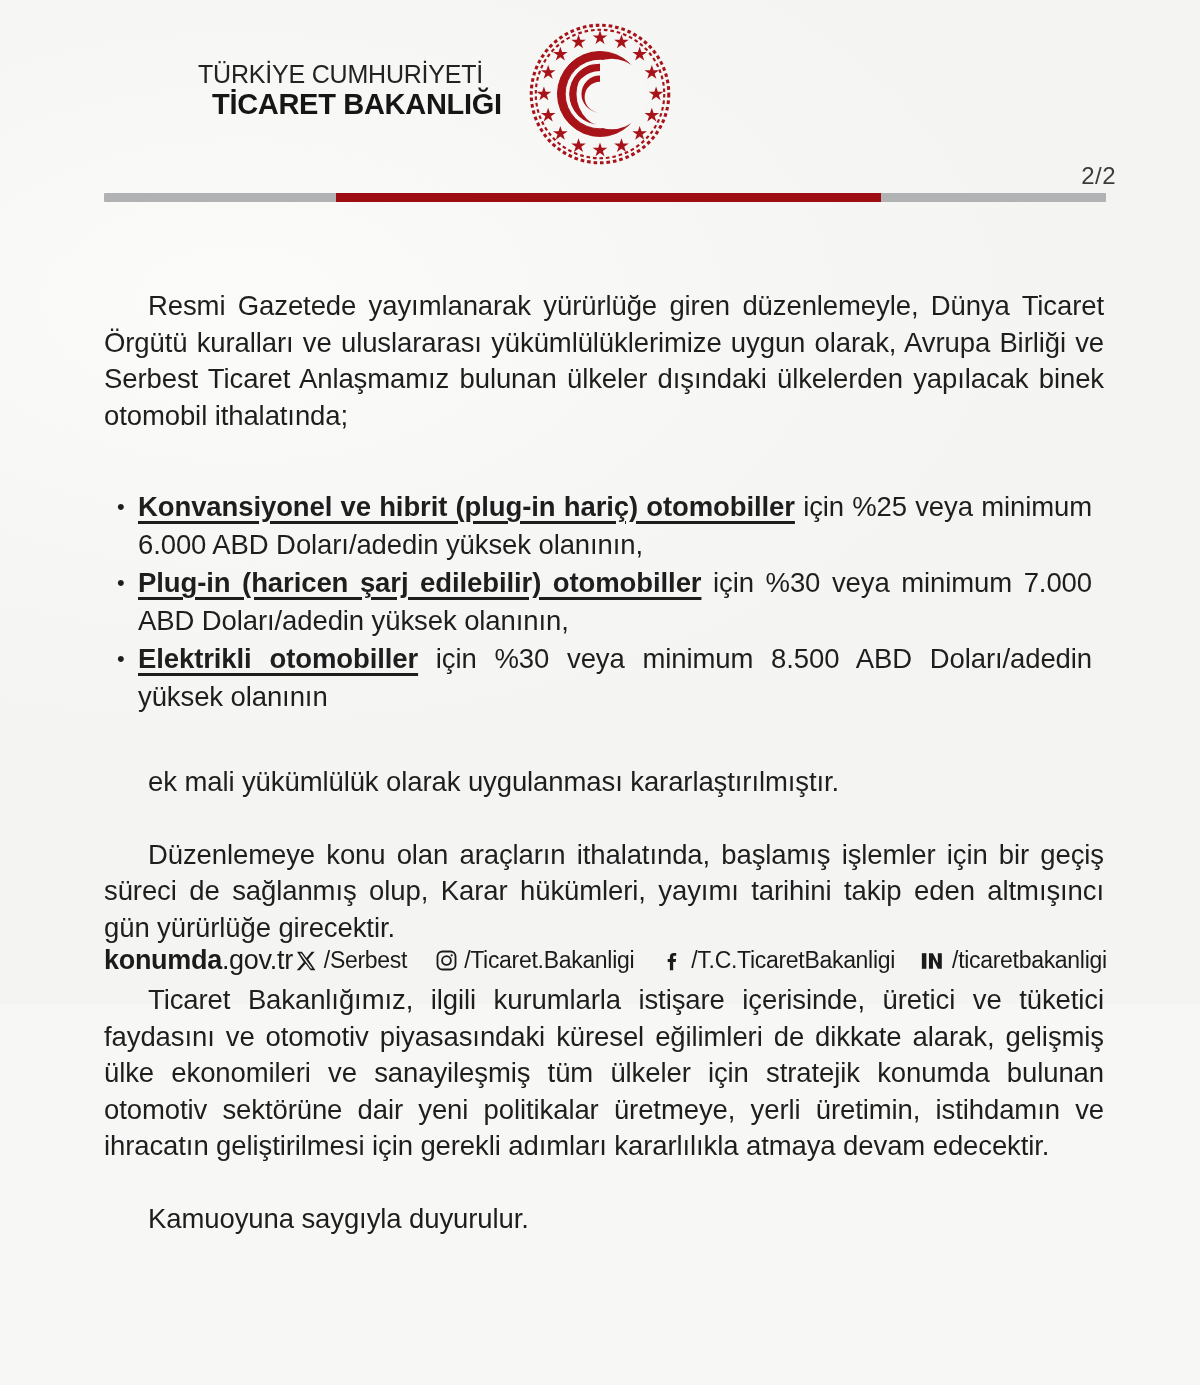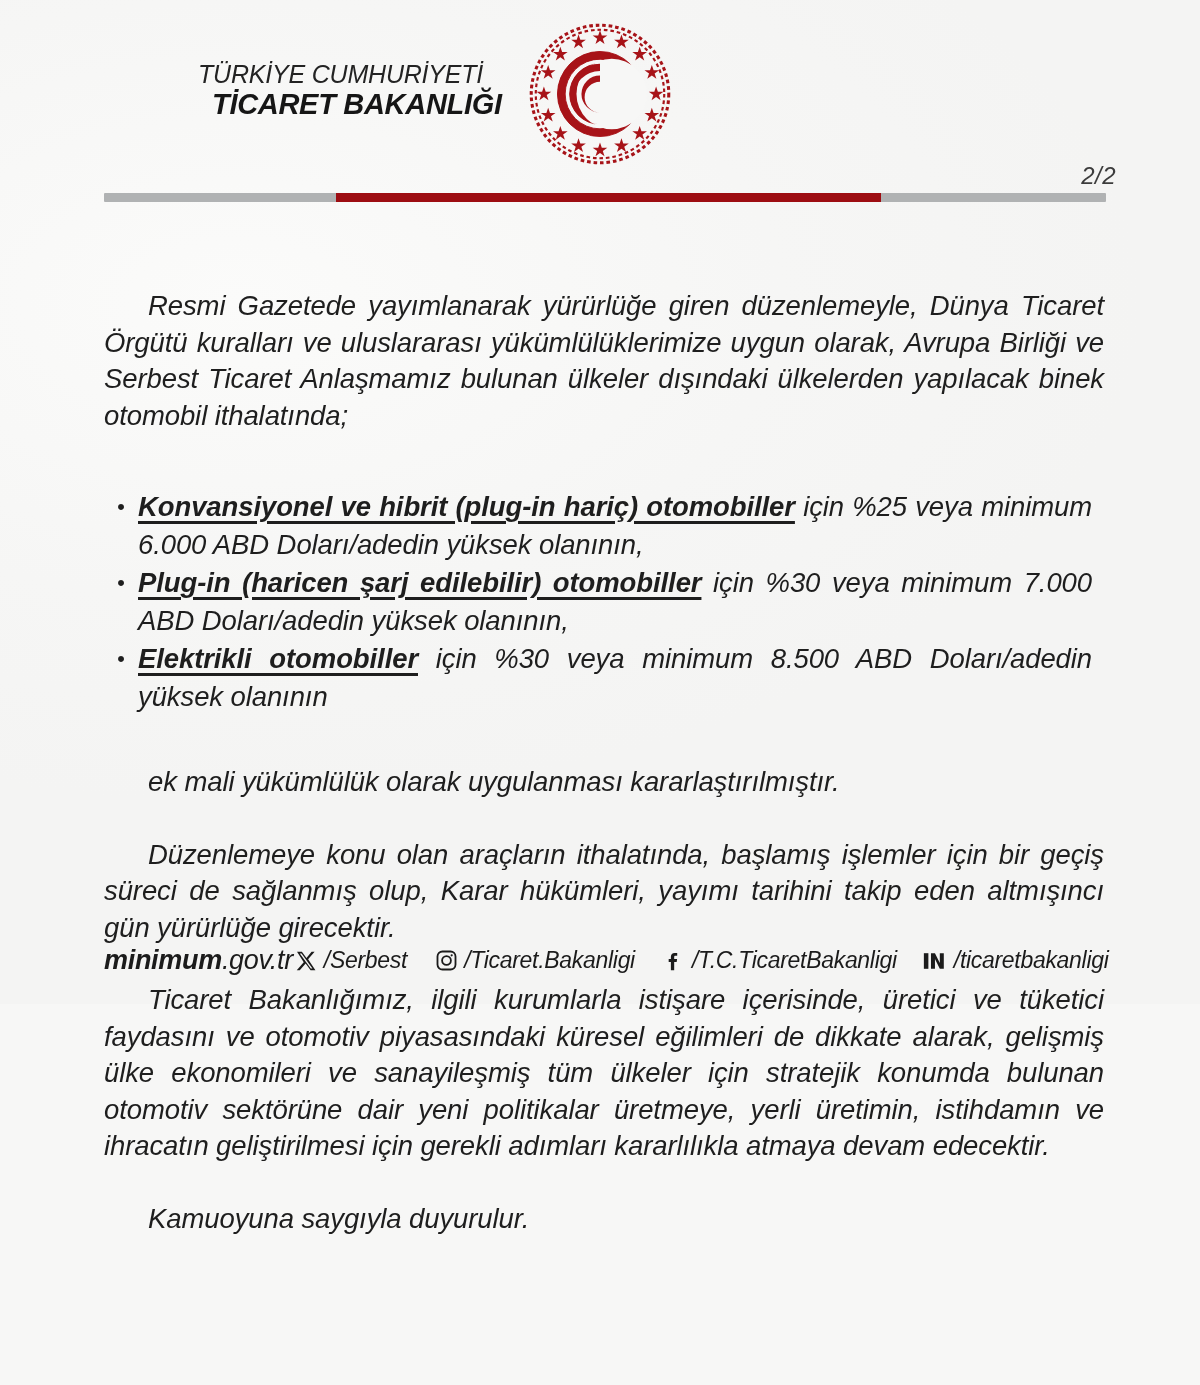--- a/index.html
+++ b/index.html
@@ -15,21 +15,20 @@
     overflow: hidden;
     position: relative;
   }
   .page {
     position: relative;
     width: 1200px;
     height: 1004px;
     background:
       radial-gradient(ellipse 900px 500px at 20% 30%, #fbfbfa 0%, #f6f6f5 60%, #f4f4f3 100%),
       linear-gradient(160deg, #fafafa 0%, #f5f5f4 55%, #f3f3f2 100%);
-    font-style: italic;
   }
 
   
   .header {
     position: absolute;
     top: 0;
     left: 0;
     width: 1200px;
     height: 215px;
   }
@@ -357,21 +356,21 @@
     <p class="para indent">Ticaret Bakanlığımız, ilgili kurumlarla istişare içerisinde, üretici ve tüketici faydasını ve otomotiv piyasasındaki küresel eğilimleri de dikkate alarak, gelişmiş ülke ekonomileri ve sanayileşmiş tüm ülkeler için stratejik konumda bulunan otomotiv sektörüne dair yeni politikalar üretmeye, yerli üretimin, istihdamın ve ihracatın geliştirilmesi için gerekli adımları kararlılıkla atmaya devam edecektir.</p>
 
     <div class="gap-md"></div>
 
     <div class="sub-line">Kamuoyuna saygıyla duyurulur.</div>
   </div>
 
   <div class="footer">
     <div class="footer-inner">
       <div class="site">
-        <b>minimum</b><span class="light">.gov.tr</span>
+        <b>konumda</b><span class="light">.gov.tr</span>
       </div>
 
       <div class="socials">
 
         <div class="social">
           <span class="glyph">
             <svg width="22" height="22" viewBox="0 0 24 24" fill="#1b1b1b">
               <path d="M2.2 2h5.3l5 6.8L18.1 2h3.3l-7.1 8.1L22.3 22h-5.3l-5.4-7.3L5.2 22H1.9l7.6-8.7L2.2 2zm3 1.7l12 16.6h1.8L7.1 3.7H5.2z"></path>
             </svg>
           </span>

